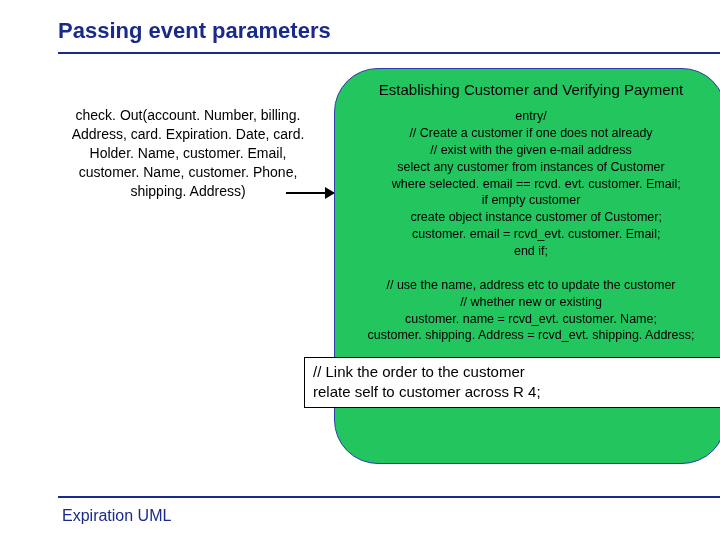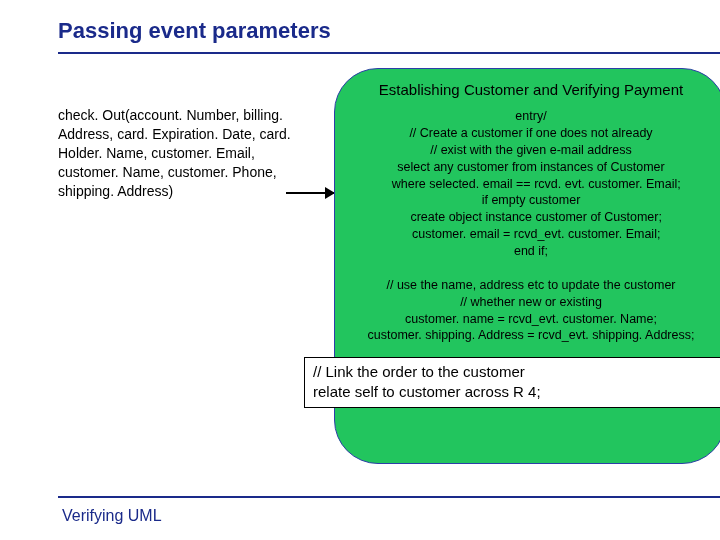--- a/index.html
+++ b/index.html
@@ -35,20 +35,21 @@
     height: 410px;
   }
   .event-text {
     position: absolute;
     left: 0;
     top: 42px;
     width: 260px;
     font-size: 14px;
     line-height: 1.35;
     color: #000;
+    text-align: center;
   }
   .arrow {
     position: absolute;
     left: 228px;
     top: 128px;
     width: 48px;
     height: 2px;
     background: #000;
   }
   .arrow::after {
@@ -146,15 +147,15 @@
     </div>
 
     <div class="overlay" id="overlay-box">
         <div>// Link the order to the customer</div>
         <div>relate self to customer across R 4;</div>
       </div>
 
   </div>
 
   <hr class="footer-rule">
-  <div class="footer">Verifying UML</div>
+  <div class="footer">Expiration UML</div>
 
 </div>
 
 </body></html>

